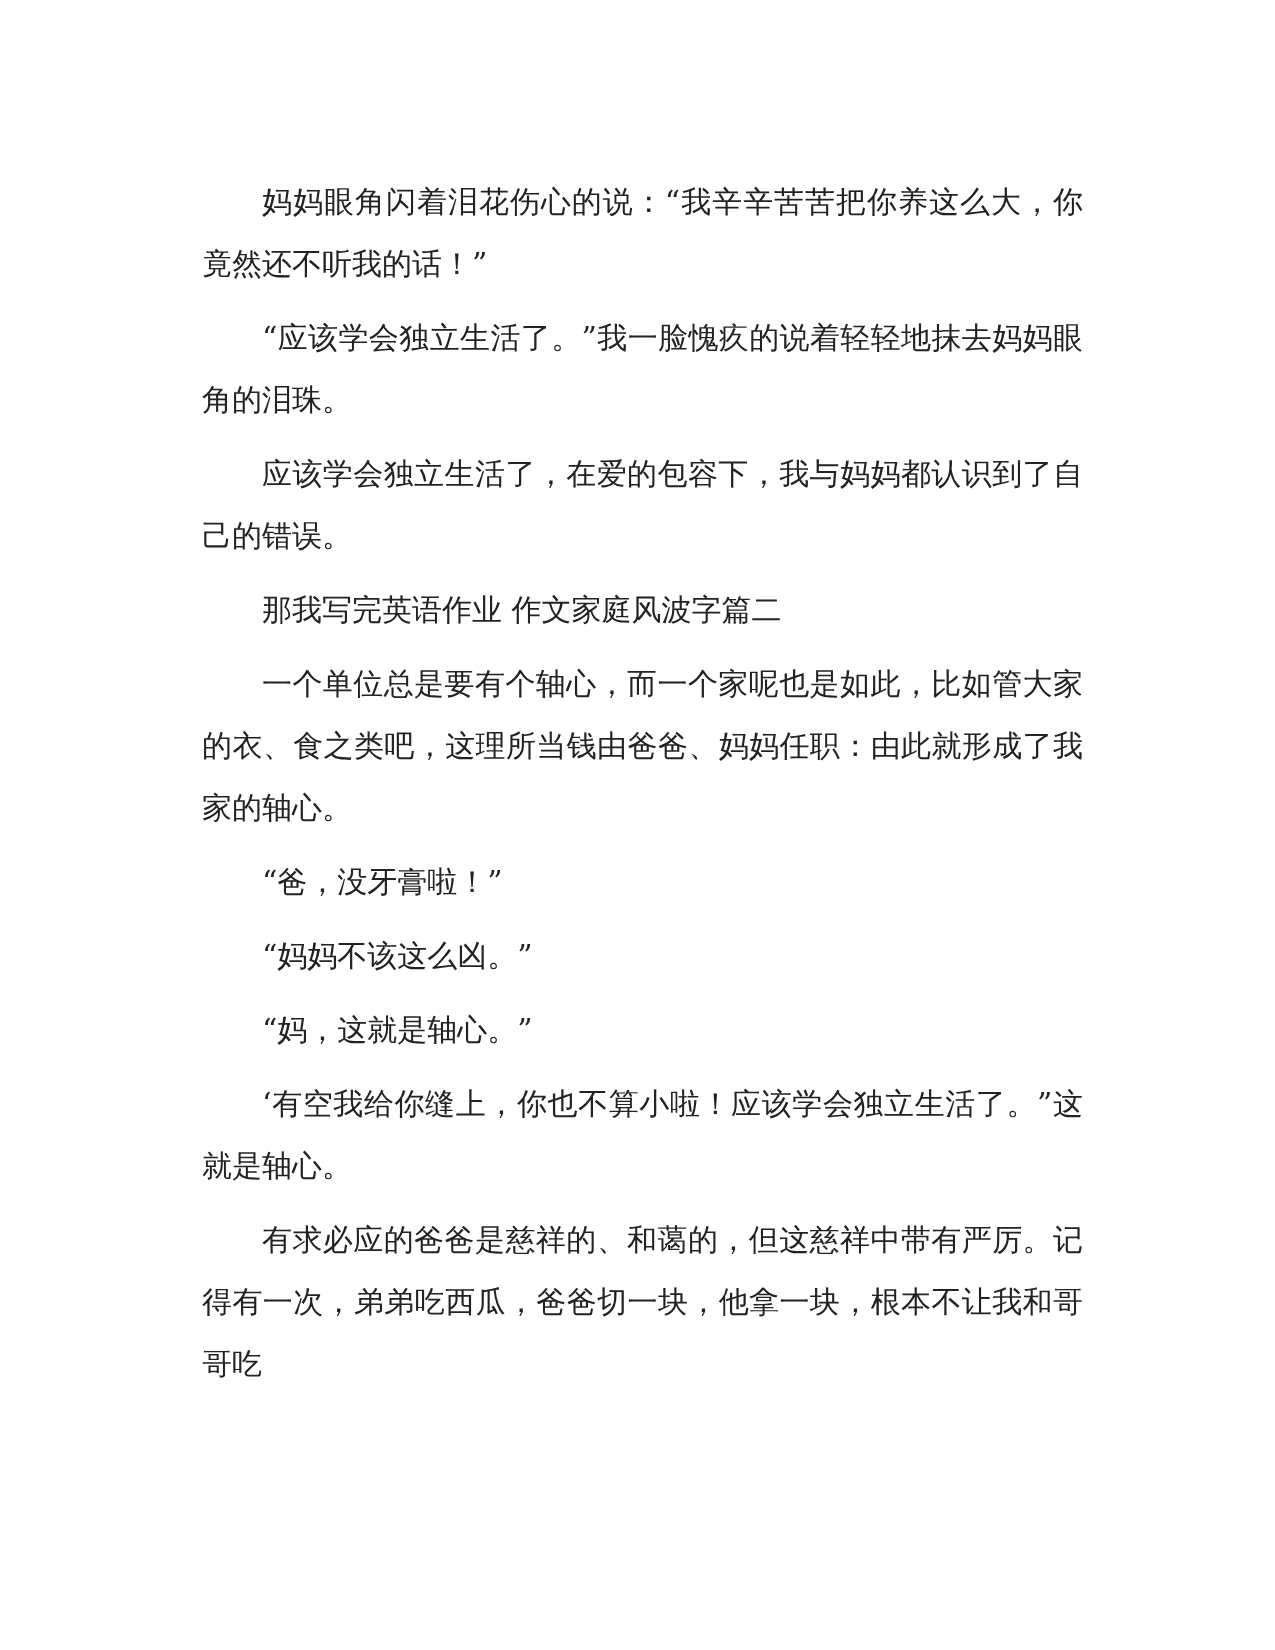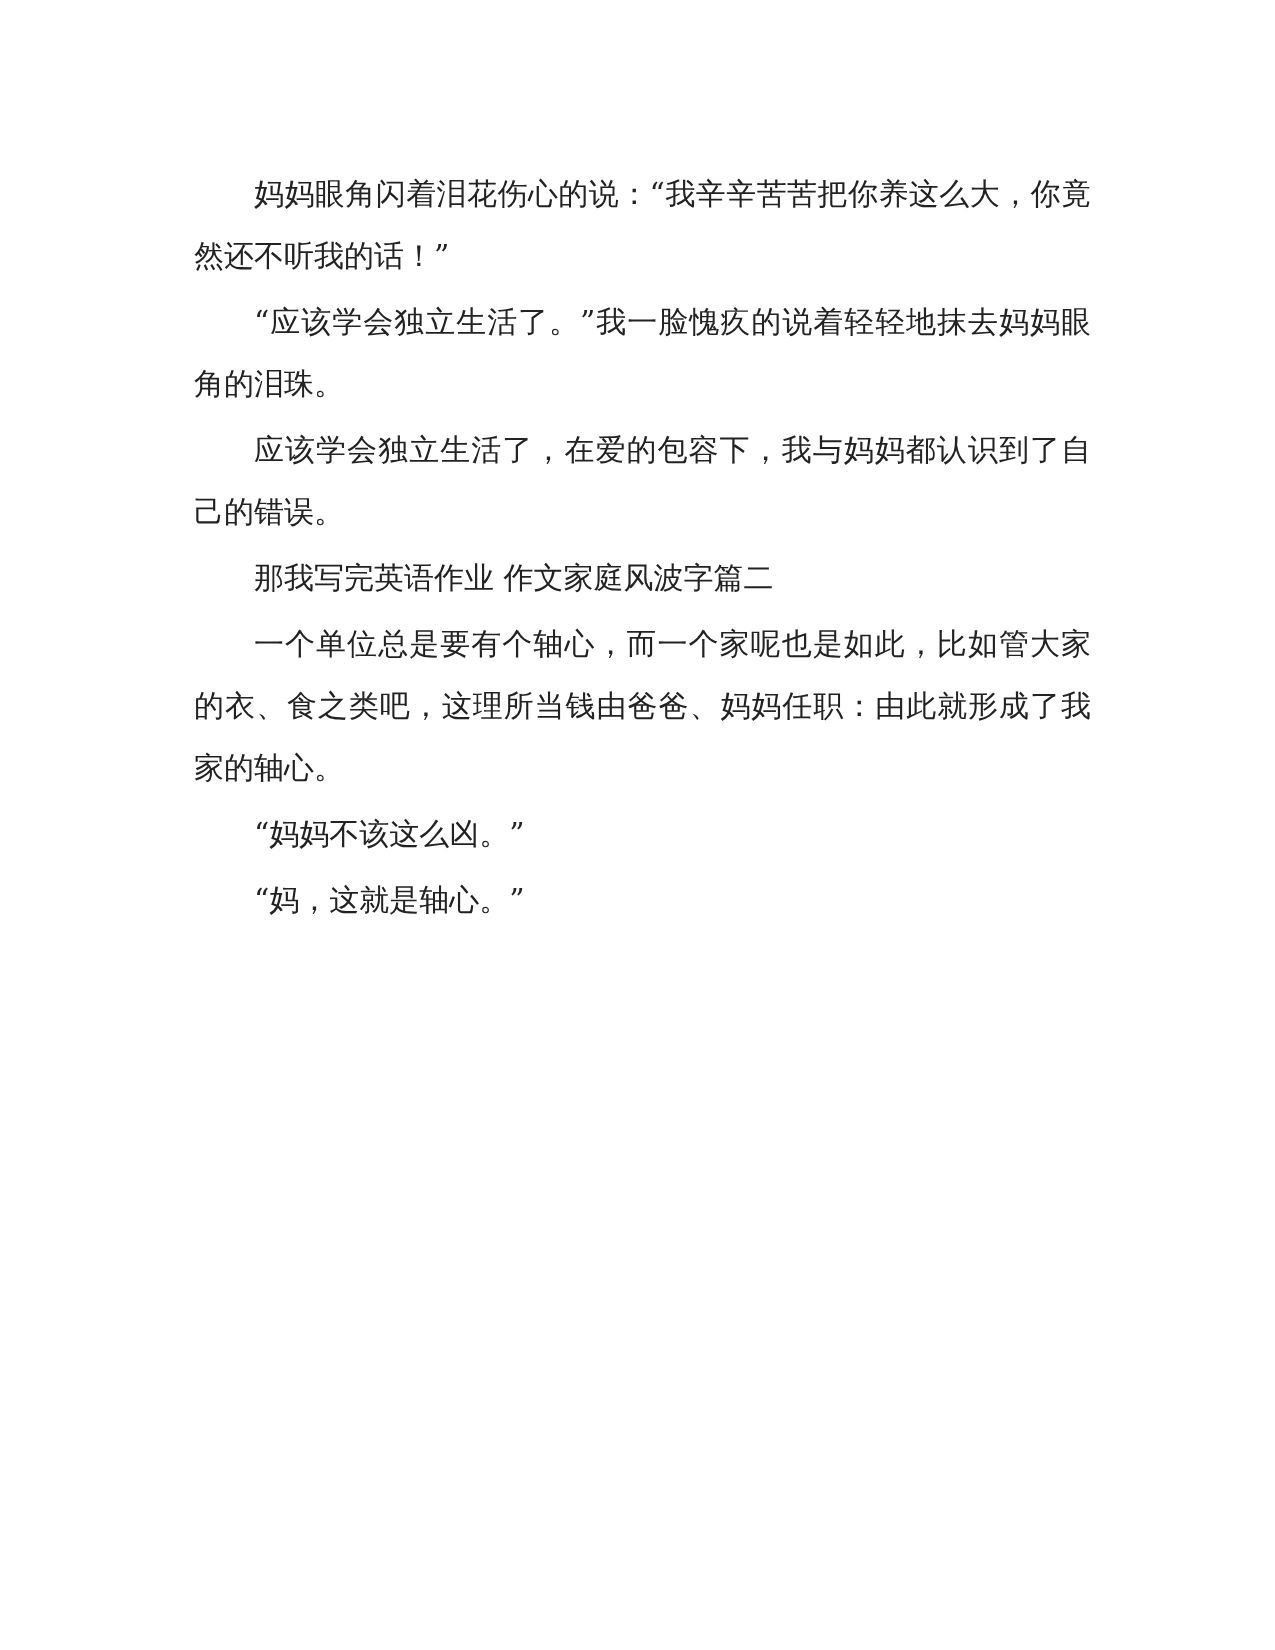--- a/index.html
+++ b/index.html
@@ -20,32 +20,35 @@
     top: 159px;
     width: 905px;
     font-family: "DejaVu Serif", "Liberation Serif", serif;
     font-size: 30px;
     line-height: 62px;
     color: #222222;
     text-align: justify;
     letter-spacing: 0;
   }
   .essay p {
-    margin: 4px;
+    margin: 12px;
     padding: 0;
     text-indent: 2em;
     word-break: break-all;
   }
 </style>
 </head>
 <body>
 
 <div class="page">
   <div class="essay">
       <p>妈妈眼角闪着泪花伤心的说：“我辛辛苦苦把你养这么大，你竟然还不听我的话！”</p>
       <p>“应该学会独立生活了。”我一脸愧疚的说着轻轻地抹去妈妈眼角的泪珠。</p>
       <p>应该学会独立生活了，在爱的包容下，我与妈妈都认识到了自己的错误。</p>
       <p>那我写完英语作业 作文家庭风波字篇二</p>
       <p>一个单位总是要有个轴心，而一个家呢也是如此，比如管大家的衣、食之类吧，这理所当钱由爸爸、妈妈任职：由此就形成了我家的轴心。</p>
+      <p>“爸，没牙膏啦！”</p>
       <p>“妈妈不该这么凶。”</p>
       <p>“妈，这就是轴心。”</p>
+      <p>‘有空我给你缝上，你也不算小啦！应该学会独立生活了。”这就是轴心。</p>
+      <p>有求必应的爸爸是慈祥的、和蔼的，但这慈祥中带有严厉。记得有一次，弟弟吃西瓜，爸爸切一块，他拿一块，根本不让我和哥哥吃</p>
     </div>
 </div>
 
 </body></html>

